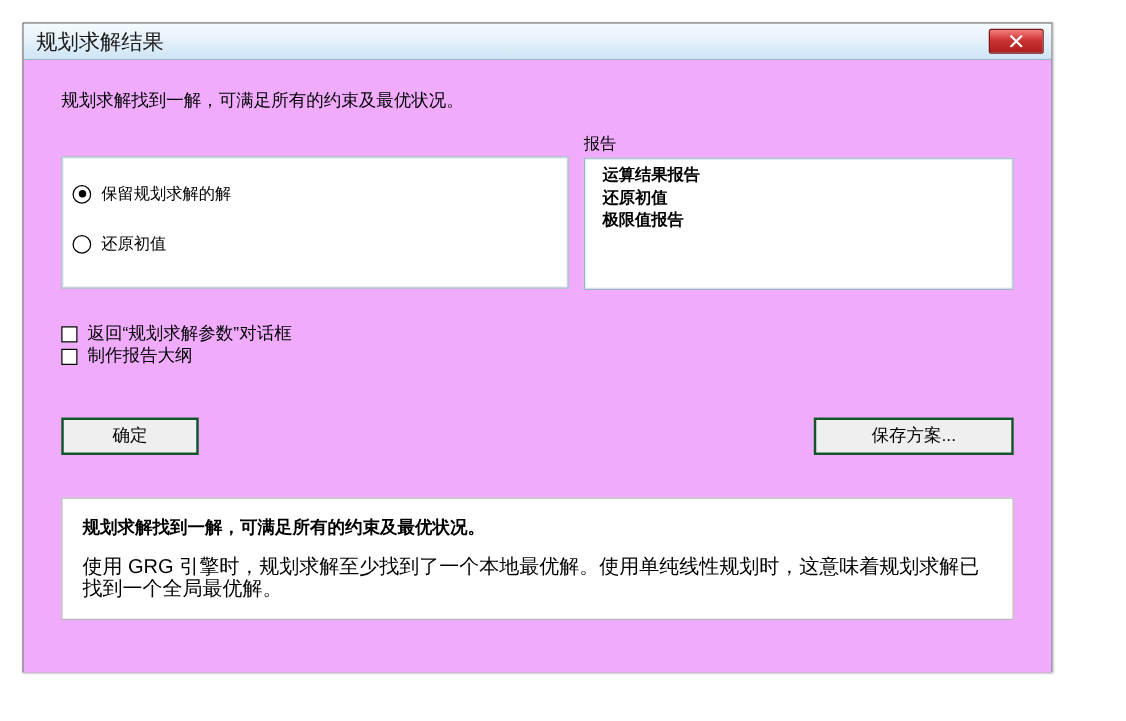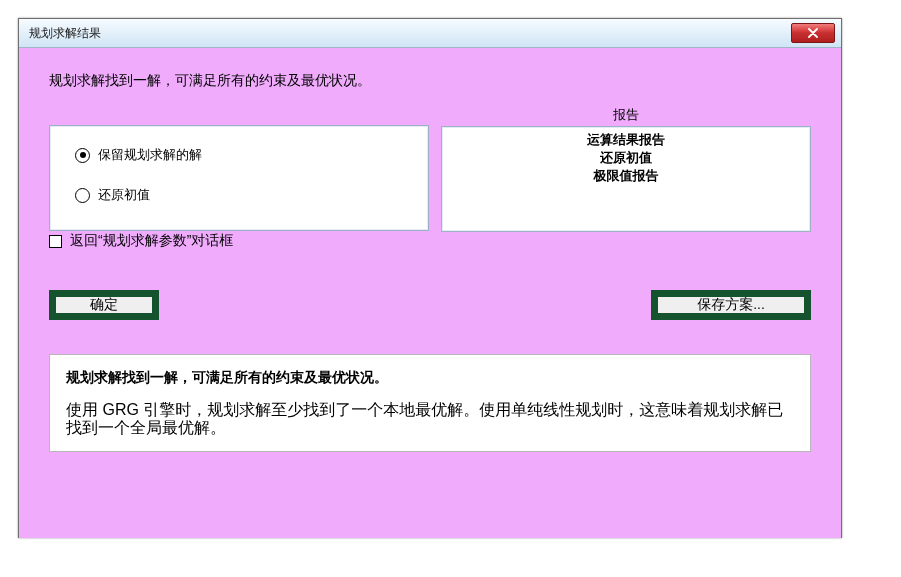--- a/index.html
+++ b/index.html
@@ -27,21 +27,21 @@
   .titlebar {
     height: 28px;
     background: linear-gradient(to bottom, #f6fbff 0%, #e7f2fb 40%, #cfe5f6 100%);
     border-bottom: 1px solid #9fb6c9;
     display: flex;
     align-items: center;
     justify-content: space-between;
     padding: 0 6px 0 10px;
   }
   .titlebar .title {
-    font-size: 12px;
+    font-size: 17px;
     color: #1a1a1a;
   }
   .close-btn {
     width: 42px;
     height: 18px;
     border: 1px solid #7a1616;
     border-radius: 2px;
     background: linear-gradient(to bottom, #f07d7d 0%, #d63c3c 40%, #c73030 50%, #b11e1e 100%);
     display: flex;
     align-items: center;
@@ -61,32 +61,31 @@
   }
   .upper {
     display: flex;
     gap: 12px;
     align-items: flex-start;
   }
   .left-col {
     flex: 1 1 0;
   }
   .right-col {
-    width: 370px;
-    text-align: center;
+    width: 344px;
   }
   .report-label {
     font-size: 13px;
     margin-bottom: 2px;
   }
   .panel {
     background: #fff;
     border: 1px solid #9db2c4;
     box-shadow: inset 0 0 0 1px #e3ecf4;
-    padding: 10px 25px;
+    padding: 10px 8px;
     box-sizing: border-box;
   }
   .left-col .panel {
     height: 106px;
     margin-top: 1px;
     padding-top: 20px;
   }
   .right-col .panel {
     height: 106px;
     padding: 4px 10px;
@@ -127,35 +126,36 @@
     user-select:none;
   }
   .check-square {
     width: 13px; height: 13px;
     border: 1px solid #000;
     background: #fff;
     box-sizing: border-box;
   }
   .checkboxes {
     display:flex;
+    margin-top: 26px;
     flex-direction: column;
   }
   .checkboxes .left-col { flex:1 1 0; }
   .checkboxes .right-col-cb { width:370px; }
   .button-row {
     display:flex;
     margin-top: 40px;
     gap: 30px;
   }
   .button-row .spacer { flex:1 1 auto; }
   .btn {
     min-width: 110px;
     height: 30px;
     background:#efefef;
-    border:7px solid #14532d;
+    border:2px solid #14532d;
     font-size:14px;
     display:flex;
     align-items:center;
     justify-content:center;
     cursor:pointer;
     user-select:none;
     box-sizing:border-box;
   }
   .btn.focus {
     border:1px solid #000;
@@ -223,20 +223,26 @@
         </div>
       </div>
 
       <div class="checkboxes">
         <div class="left-col">
           <div class="checkbox-row">
             <span class="check-square"></span>
             <span>返回“规划求解参数”对话框</span>
           </div>
         </div>
+        <div class="right-col-cb">
+          <div class="checkbox-row">
+            <span class="check-square"></span>
+            <span>制作报告大纲</span>
+          </div>
+        </div>
       </div>
 
       <div class="button-row">
         <div class="btn">
           <span>确定</span>
         </div>
         <div class="spacer"></div>
         <div class="btn wide">
           <span>保存方案...</span>
         </div>

